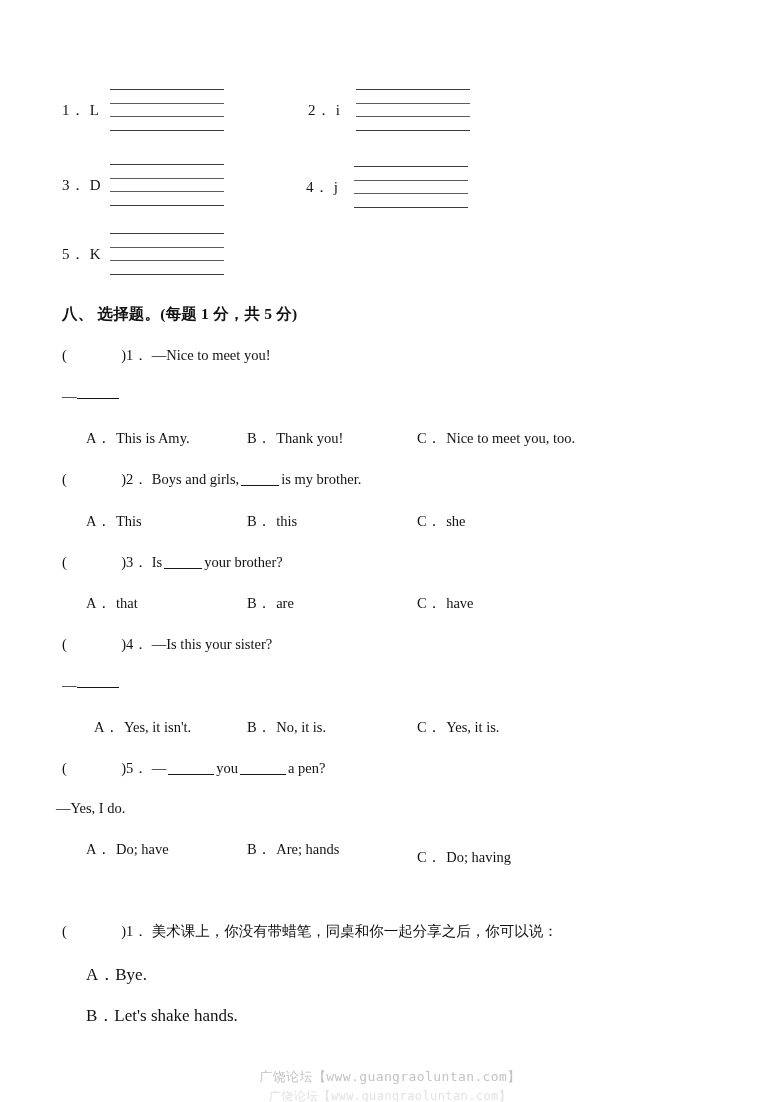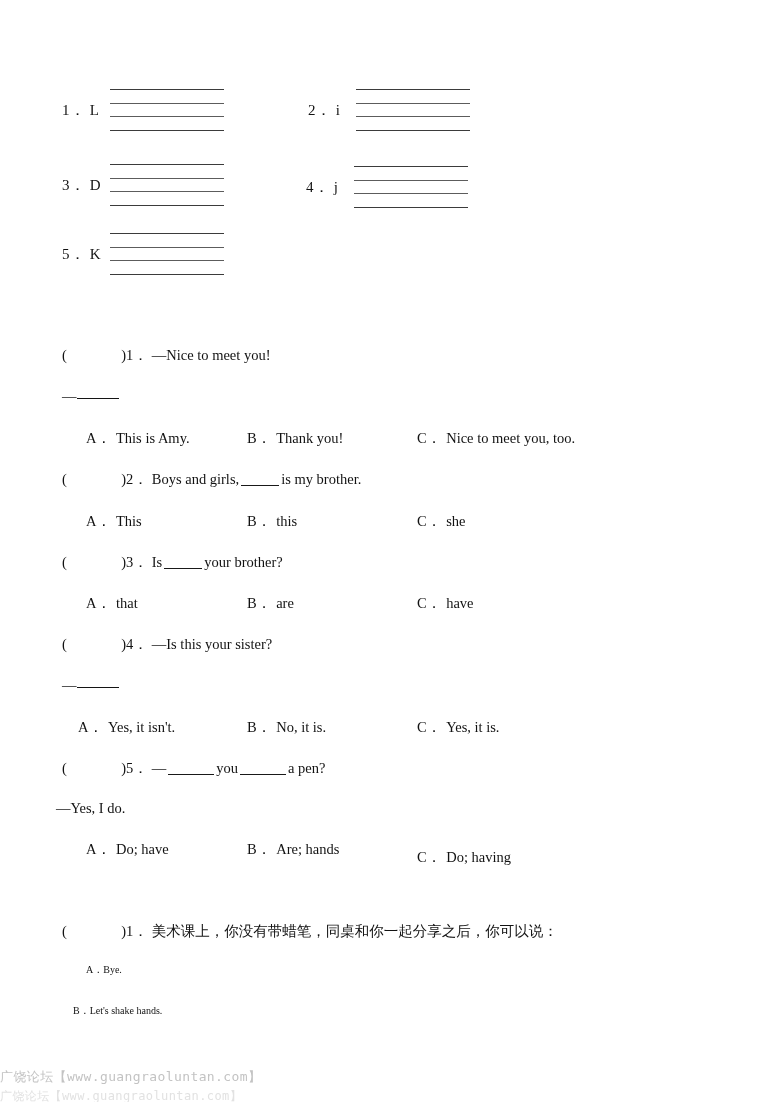--- a/index.html
+++ b/index.html
@@ -122,29 +122,30 @@
     position: absolute;
     white-space: nowrap;
   }
   .opt .key {
     margin-right: 5px;
   }
 
   
   .opt-stack {
     position: absolute;
-    font-size: 10px;
+    font-size: 17px;
     white-space: nowrap;
   }
 
   
   .watermark {
     position: absolute;
     left: 0;
     width: 780px;
+    text-align: center;
     color: #c3c3c3;
     font-size: 13px;
     letter-spacing: 0.4px;
     font-family: "DejaVu Sans Mono", monospace;
     user-select: none;
   }
   .watermark.ghost {
     color: #e2e2e2;
     font-size: 12px;
   }
@@ -215,20 +216,21 @@
       </span>
       <span class="wl-lines">
         <i class="ln"></i>
           <i class="ln mid"></i>
           <i class="ln mid"></i>
           <i class="ln"></i>
       </span>
     </div>
   </div>
 
+  <div class="sec-head" style="left:62px; top:304px;">八、 选择题。(每题 1 分，共 5 分)</div>
 
   <div class="q-line" style="left:62px; top:346px;">
     <span class="paren"><span class="lp">(</span><span class="rp">)</span></span><span class="qnum">1．</span><span>—Nice to meet you!</span>
   </div>
   <div class="ans-cont" style="left:62px; top:388px;">
     <span class="dash">—</span><span class="ul"></span>
   </div>
   <div class="opt-row" style="left:62px; top:429px; width:660px;">
     <span class="opt" style="left:24px;"><span class="key">A．</span><span>This is Amy.</span></span>
     <span class="opt" style="left:185px;"><span class="key">B．</span><span>Thank you!</span></span>
@@ -253,21 +255,21 @@
     <span class="opt" style="left:355px;"><span class="key">C．</span><span>have</span></span>
   </div>
 
   <div class="q-line" style="left:62px; top:635px;">
     <span class="paren"><span class="lp">(</span><span class="rp">)</span></span><span class="qnum">4．</span><span>—Is this your sister?</span>
   </div>
   <div class="ans-cont" style="left:62px; top:677px;">
     <span class="dash">—</span><span class="ul"></span>
   </div>
   <div class="opt-row" style="left:62px; top:718px; width:660px;">
-    <span class="opt" style="left:16px;text-align:center;"><span class="key">A．</span><span>Yes, it isn't.</span></span>
+    <span class="opt" style="left:32px;text-align:center;"><span class="key">A．</span><span>Yes, it isn't.</span></span>
     <span class="opt" style="left:185px;"><span class="key">B．</span><span>No, it is.</span></span>
     <span class="opt" style="left:355px;"><span class="key">C．</span><span>Yes, it is.</span></span>
   </div>
 
   <div class="q-line" style="left:62px; top:759px;">
     <span class="paren"><span class="lp">(</span><span class="rp">)</span></span><span class="qnum">5．</span><span>—</span><span class="blank-inline wide"></span><span>you</span><span class="blank-inline wide"></span><span>a pen?</span>
   </div>
   <div class="ans-cont" style="left:56px; top:800px;">
     <span>—Yes, I do.</span>
   </div>
@@ -278,20 +280,20 @@
   </div>
 
 
   <div class="q-line" style="left:62px; top:922px;">
     <span class="paren"><span class="lp">(</span><span class="rp">)</span></span><span class="qnum">1．</span><span>美术课上，你没有带蜡笔，同桌和你一起分享之后，你可以说：</span>
   </div>
 
   <div class="opt-stack" style="left:86px; top:963px;">
     <span class="key">A．</span><span>Bye.</span>
   </div>
-  <div class="opt-stack" style="left:73px; top:1004px;">
+  <div class="opt-stack" style="left:86px; top:1004px;">
     <span class="key">B．</span><span>Let's shake hands.</span>
   </div>
 
   <div class="watermark" style="top:1068px;">广饶论坛【www.guangraoluntan.com】</div>
   <div class="watermark ghost" style="top:1088px;">广饶论坛【www.guangraoluntan.com】</div>
 
 </div>
 
 </body></html>

